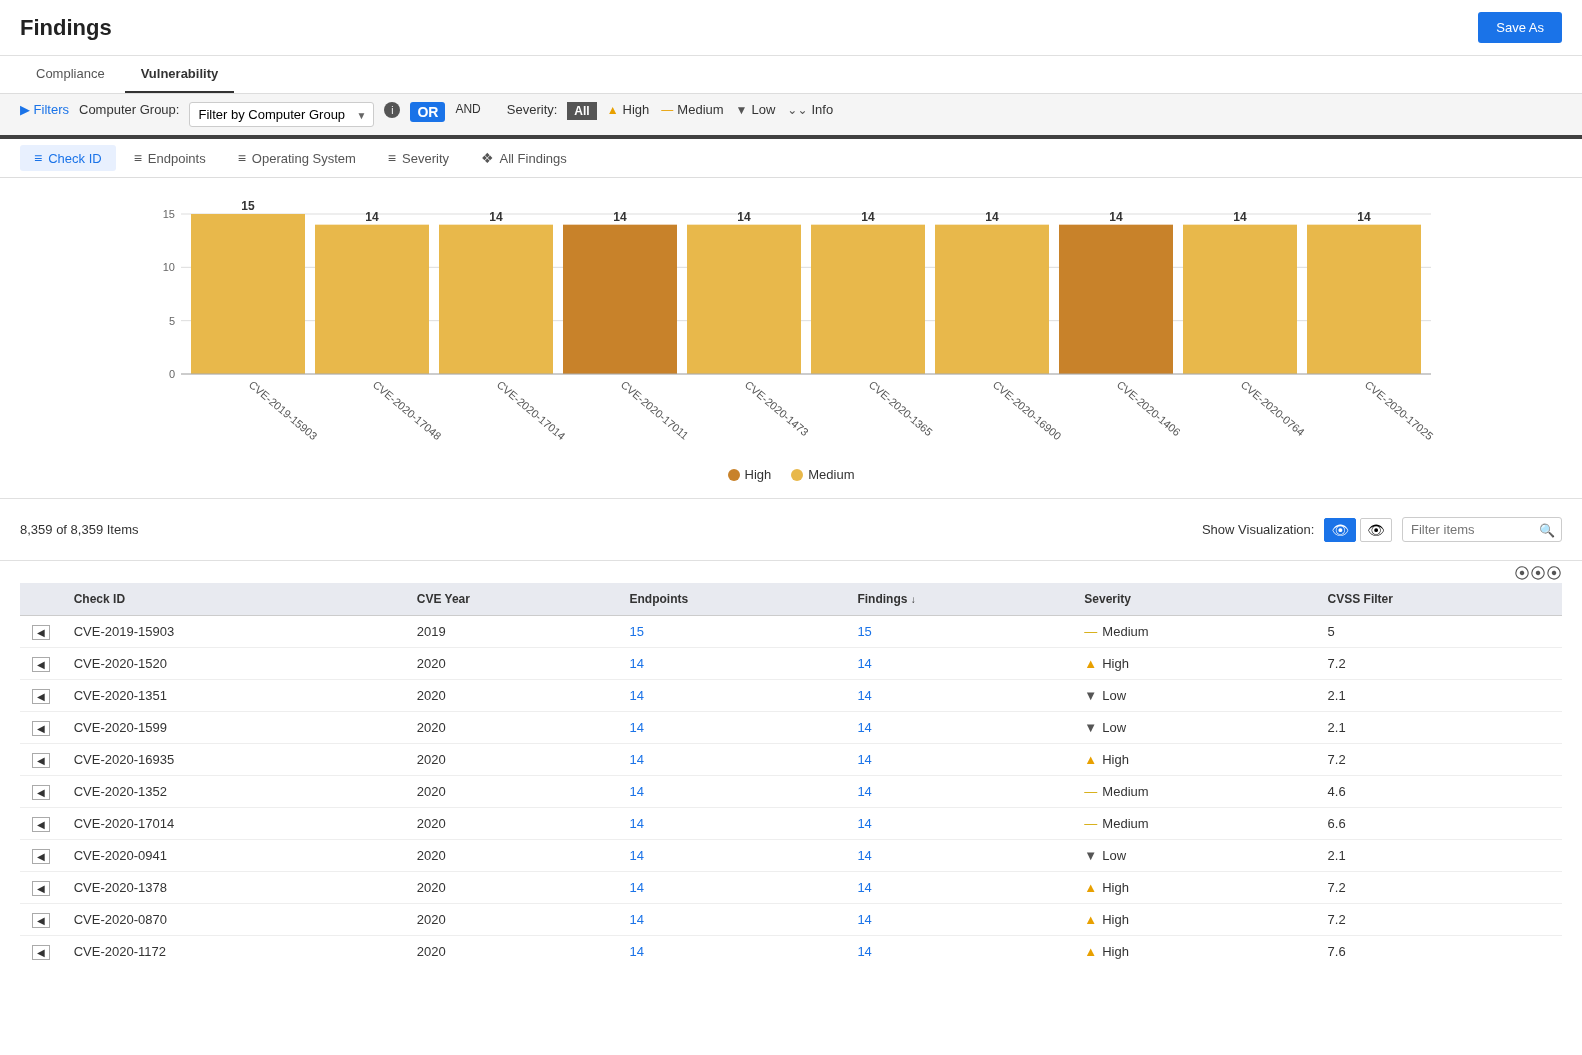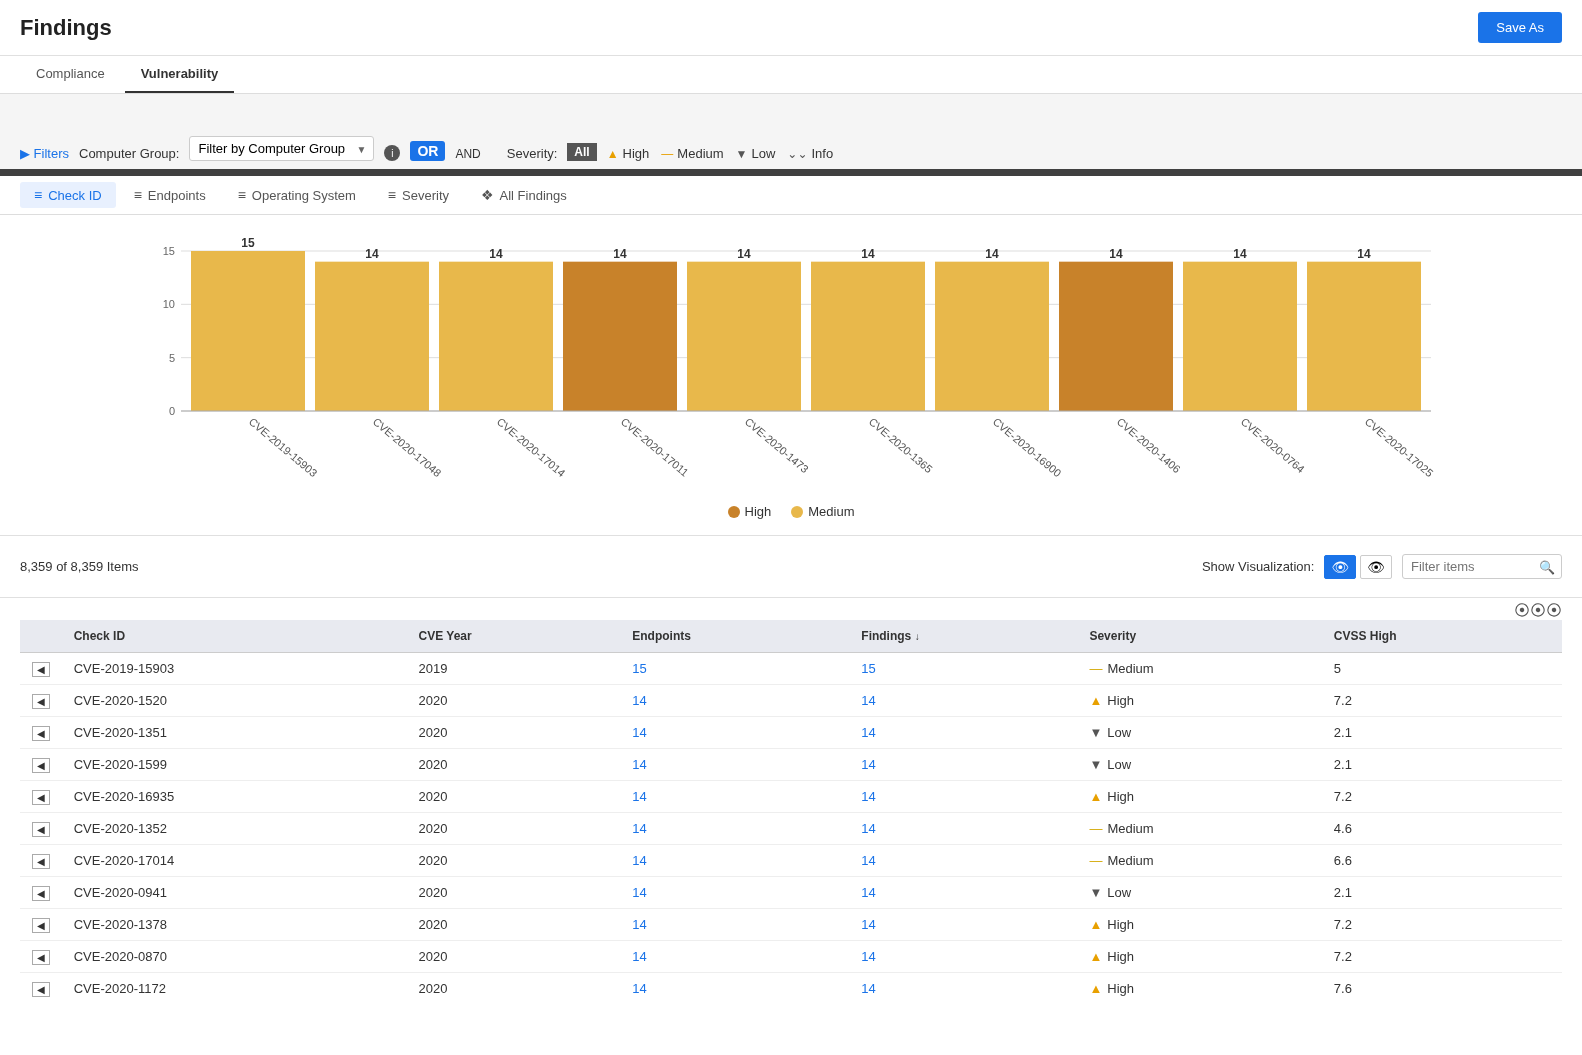--- a/index.html
+++ b/index.html
@@ -6,23 +6,23 @@
     body { font-family: -apple-system, BlinkMacSystemFont, 'Segoe UI', Arial, sans-serif; font-size: 13px; color: #333; background: #fff; }
 
     .page-header { display: flex; align-items: center; justify-content: space-between; padding: 12px 20px; border-bottom: 1px solid #e0e0e0; }
     .page-title { font-size: 22px; font-weight: 600; color: #222; }
     .save-as-btn { background: #1a73e8; color: #fff; border: none; padding: 8px 18px; font-size: 13px; border-radius: 3px; cursor: pointer; font-weight: 500; }
 
     .tabs-bar { display: flex; padding: 0 20px; border-bottom: 1px solid #ddd; }
     .tab { padding: 10px 16px; cursor: pointer; color: #555; font-size: 13px; border-bottom: 2px solid transparent; margin-right: 4px; }
     .tab.active { color: #333; font-weight: 600; border-bottom: 2px solid #333; }
 
-    .filter-bar { background: #f5f5f5; padding: 8px 20px; display: flex; align-items: flex-end; gap: 10px; border-bottom: 7px solid #404040; }
+    .filter-bar { background: #f5f5f5; padding: 8px 20px; display: flex; align-items: flex-start; gap: 10px; border-bottom: 4px solid #404040; }
     .filter-label { color: #1a73e8; font-size: 13px; cursor: pointer; display: flex; align-items: center; gap: 4px; }
-    .computer-group-label { font-size: 13px; color: #333; font-weight: 500; margin-top: 44px; }
+    .computer-group-label { font-size: 13px; color: #333; font-weight: 500; }
     .filter-select { border: 1px solid #ccc; background: #fff; padding: 4px 28px 4px 8px; font-size: 13px; border-radius: 3px; appearance: none; cursor: pointer; min-width: 180px; }
     .select-wrapper { position: relative; display: inline-block; }
     .select-arrow { position: absolute; right: 8px; top: 50%; transform: translateY(-50%); pointer-events: none; color: #666; font-size: 10px; }
     .info-icon { background: #555; color: #fff; border-radius: 50%; width: 16px; height: 16px; display: inline-flex; align-items: center; justify-content: center; font-size: 10px; cursor: pointer; }
     .or-btn { background: #1a73e8; color: #fff; padding: 2px 7px; border-radius: 3px; font-size: 14px; font-weight: 600; }
     .and-btn { color: #333; font-size: 12px; font-weight: 500; cursor: pointer; }
     .severity-label { font-size: 13px; font-weight: 500; margin-left: 16px; }
     .severity-all { background: #555; color: #fff; padding: 2px 7px; border-radius: 0; font-size: 12px; font-weight: 600; cursor: pointer; }
     .severity-item { display: flex; align-items: center; gap: 4px; font-size: 13px; cursor: pointer; }
     .sev-icon { font-size: 12px; }
@@ -205,21 +205,21 @@
 <div class="table-section" style="overflow:auto;max-height:380px;padding:0 20px;">
   <table class="data-table" id="findings-table">
     <thead id="table-head">
         <tr>
           <th style="width: 30px;"></th>
           <th>Check ID</th>
           <th>CVE Year</th>
           <th>Endpoints</th>
           <th>Findings <span style="font-size:10px;">↓</span></th>
           <th>Severity</th>
-          <th>CVSS High</th>
+          <th>CVSS Filter</th>
         </tr>
       </thead>
     <tbody id="table-body">
         <tr>
           <td><span style="border:1px solid #aaa;padding:1px 4px;font-size:10px;cursor:pointer;">◀</span></td>
           <td>CVE-2019-15903</td>
           <td>2019</td>
           <td class="link-cell">15</td>
           <td class="link-cell">15</td>
           <td><span style="color:#d4a800;margin-right:5px;">—</span><span>Medium</span></td>

